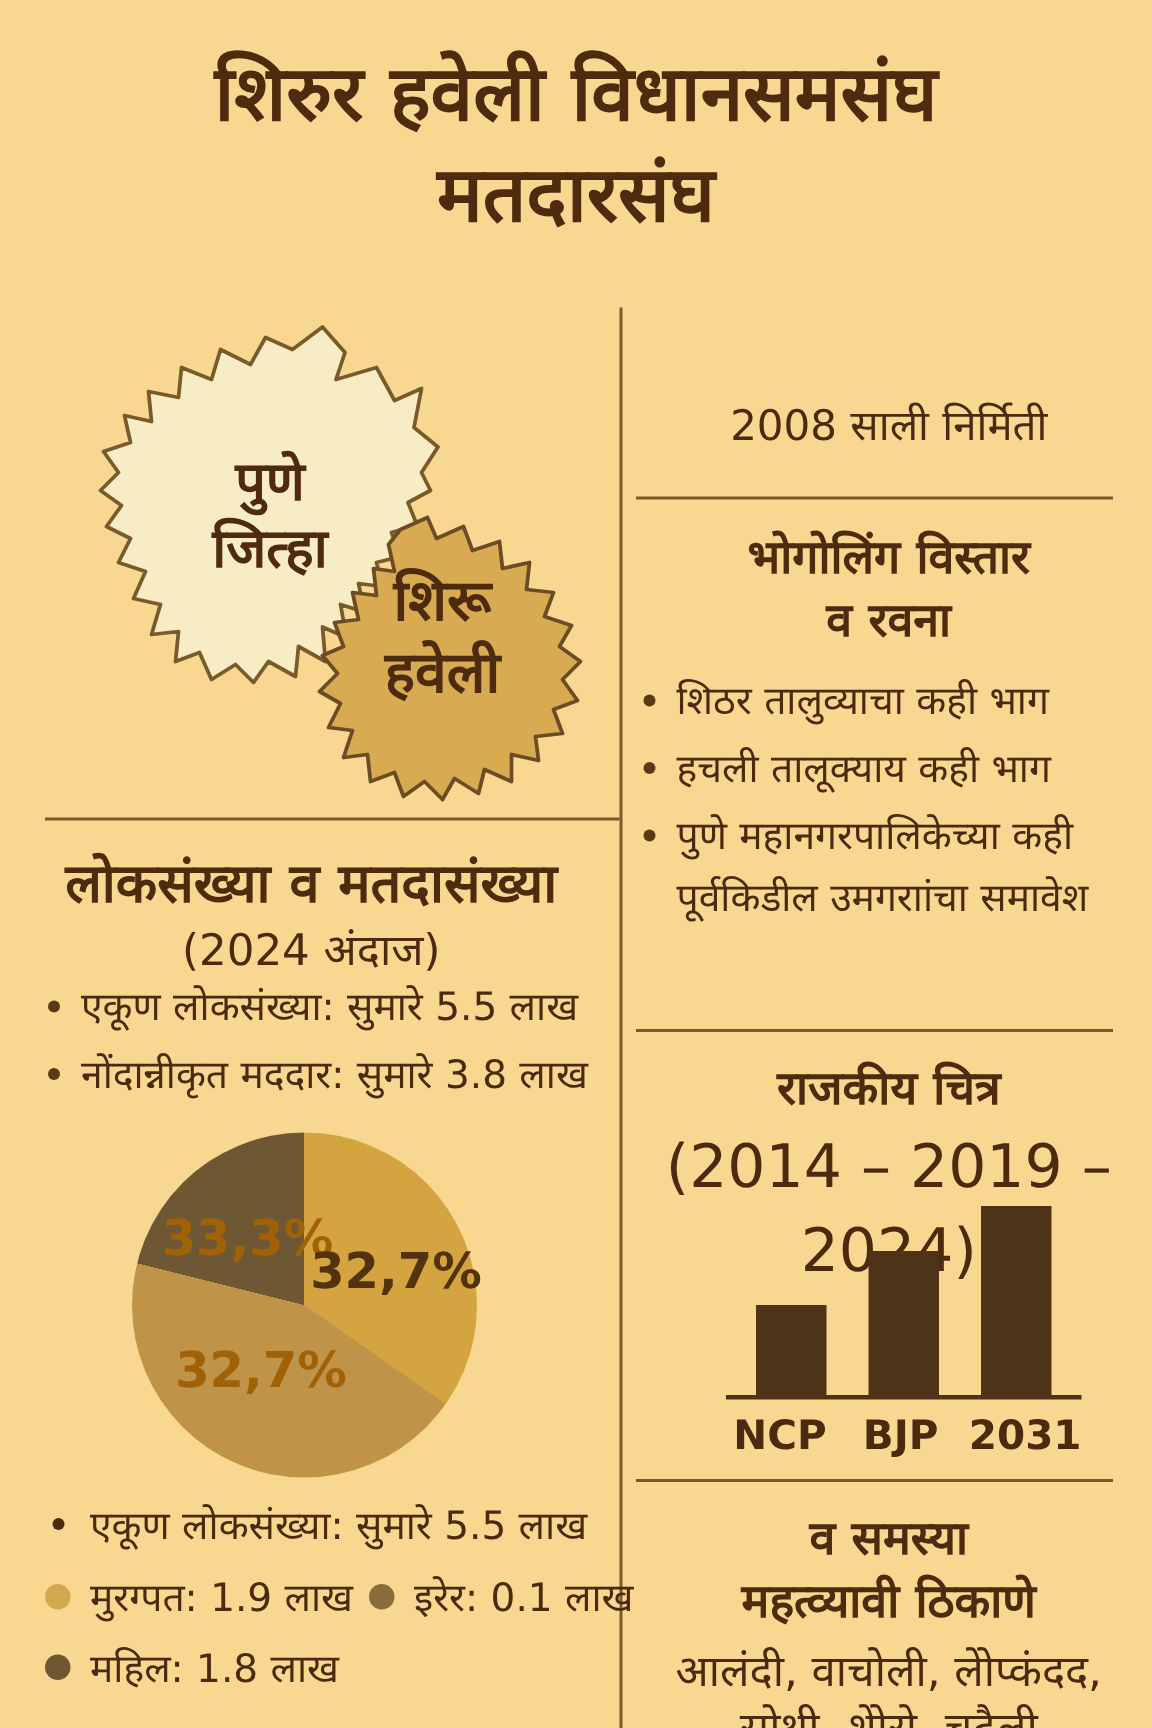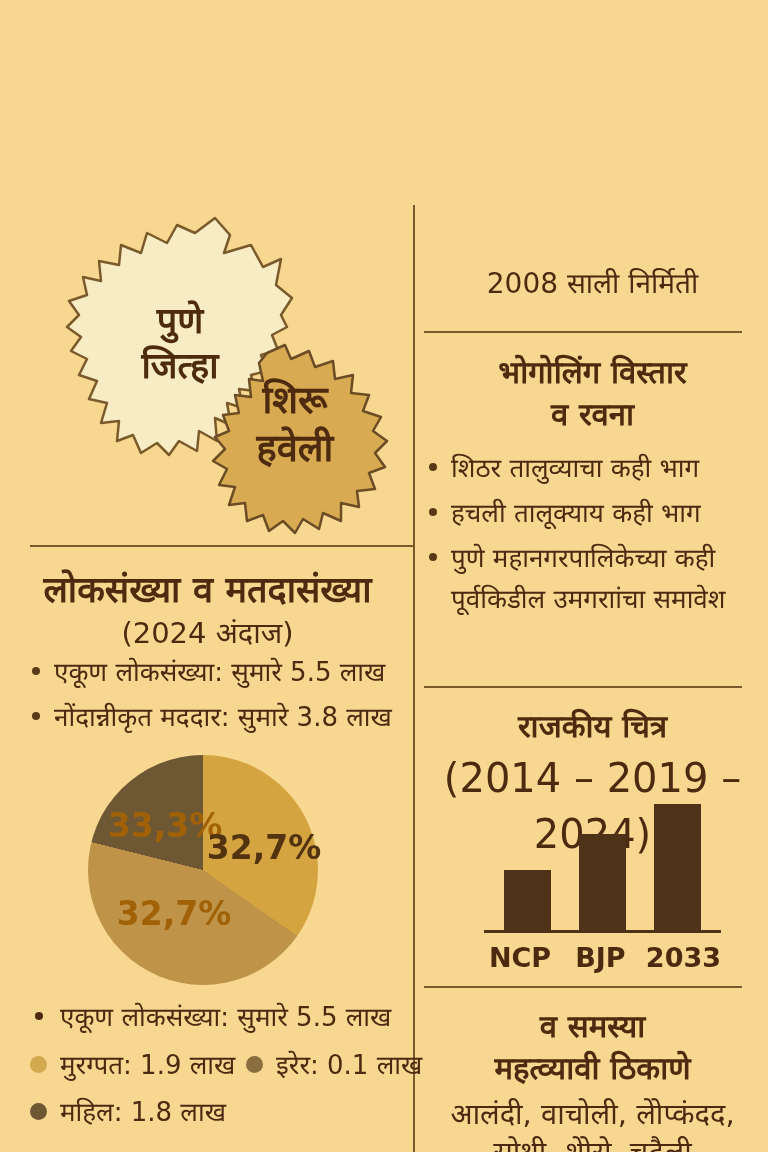--- a/index.html
+++ b/index.html
@@ -40,20 +40,24 @@
   .legend-row{position:absolute;display:flex;align-items:center;font-size:26px;white-space:nowrap;}
   .legend-dot{width:17px;height:17px;border-radius:50%;margin-right:13px;flex:0 0 auto;}
   .legend-dot.small{width:8px;height:8px;margin-left:5px;margin-right:17px;}
   svg text{font-family:"DejaVu Sans",sans-serif;}
 </style>
 </head>
 <body>
 
 <div class="page">
 
+  <div class="abs main-title">
+    <div>शिरुर हवेली विधानसमसंघ</div>
+    <div>मतदारसंघ</div>
+  </div>
 
   <div class="abs" style="left:28px;top:203px;width:385px;height:338px;">
     <svg width="385" height="338" viewBox="0 0 385 338">
       <polygon stroke="#7a5a2b" stroke-width="2.5" stroke-linejoin="round" points="187,15 202,32 196,50 223,42 235,64 253,56 248,82 264,95 253,112 259,124 244,132 250,147 233,152 239,168 223,172 227,188 211,186 215,205 199,200 203,222 187,215 189,238 171,228 169,248 151,238 141,252 129,240 113,250 105,232 89,238 91,218 73,220 79,200 61,196 69,178 51,172 59,156 43,148 53,134 39,124 51,112 41,98 59,92 55,74 73,78 71,58 91,62 93,42 113,50 119,30 139,40 149,22 167,30" fill="#f8ecc4"></polygon>
       <polygon stroke="#6b4c24" stroke-width="2.5" stroke-linejoin="round" points="239,150 257,142 263,156 281,148 287,164 305,158 307,176 325,172 323,190 341,192 335,208 353,214 345,228 359,238 347,250 357,264 341,270 347,286 329,288 331,304 313,300 313,318 295,310 291,326 275,316 267,330 255,318 241,328 235,312 219,318 217,300 201,302 207,284 191,282 199,266 185,258 197,246 187,234 201,228 195,212 211,210 207,192 223,194 221,176 235,178 231,160" fill="#d8ab52"></polygon>
       <text x="152" y="130" text-anchor="middle" font-size="36" font-weight="bold" fill="#4e2b0f">पुणे</text>
       <text x="152" y="175" text-anchor="middle" font-size="36" font-weight="bold" fill="#4e2b0f">जित्हा</text>
       <text x="267" y="210" text-anchor="middle" font-size="38" font-weight="bold" fill="#4e2b0f">शिरू</text>
       <text x="267" y="258" text-anchor="middle" font-size="38" font-weight="bold" fill="#4e2b0f">हवेली</text>
     </svg>
@@ -92,21 +96,21 @@
   <div class="abs rcol sec-heading" style="top:706px;">राजकीय चित्र</div>
   <div class="abs rcol sec-body" style="top:750px;font-size:40px;">(2014 – 2019 – 2024)</div>
   <div class="abs barchart" style="left:484px;top:804px;width:237px;height:129px;">
     <div class="bar" style="height: 60px; background: rgb(79, 51, 25);"></div>
     <div class="bar" style="height: 96px; background: rgb(79, 51, 25);"></div>
     <div class="bar" style="height: 126px; background: rgb(79, 51, 25);"></div>
   </div>
   <div class="abs bar-labels" style="left:477px;top:942px;width:252px;">
     <span>NCP</span>
     <span>BJP</span>
-    <span>2033</span>
+    <span>2031</span>
   </div>
 
   <div class="abs rcol sec-heading" style="top:1006px;">
     <div>व समस्या</div>
     <div>महत्व्यावी ठिकाणे</div>
   </div>
   <div class="abs rcol sec-body" style="top:1094px;font-size:29px;">आलंदी, वाचोली, लेोप्कंदद,</div>
   <div class="abs rcol sec-body" style="top:1132px;font-size:29px;">सोथी, शेोरो, चढैली</div>
 
   <div class="legend-row" style="left:30px;top:998px;">

